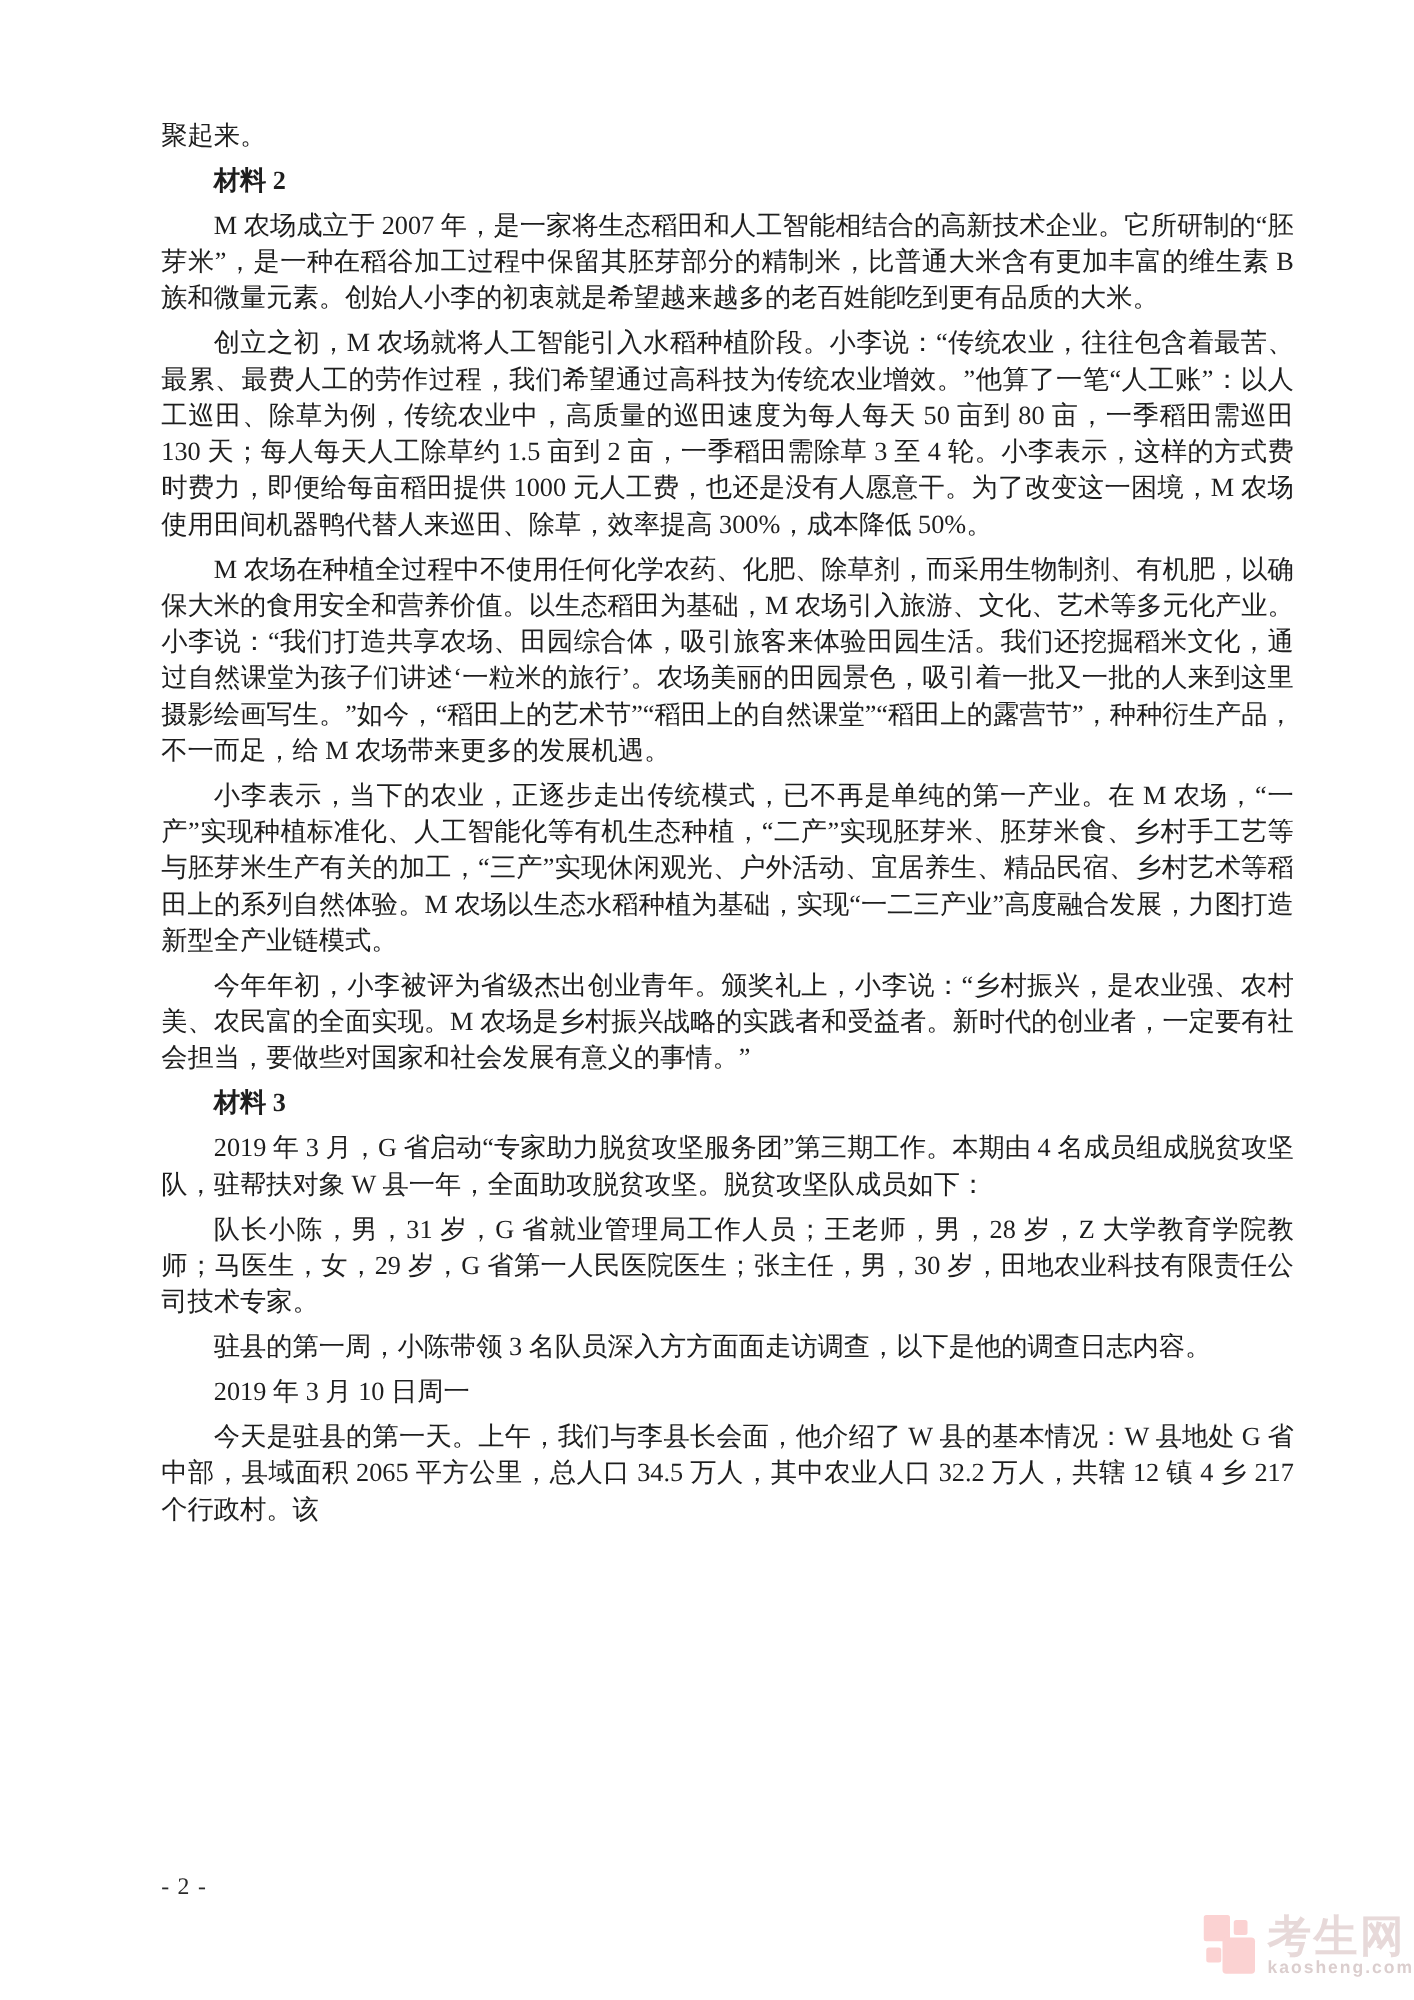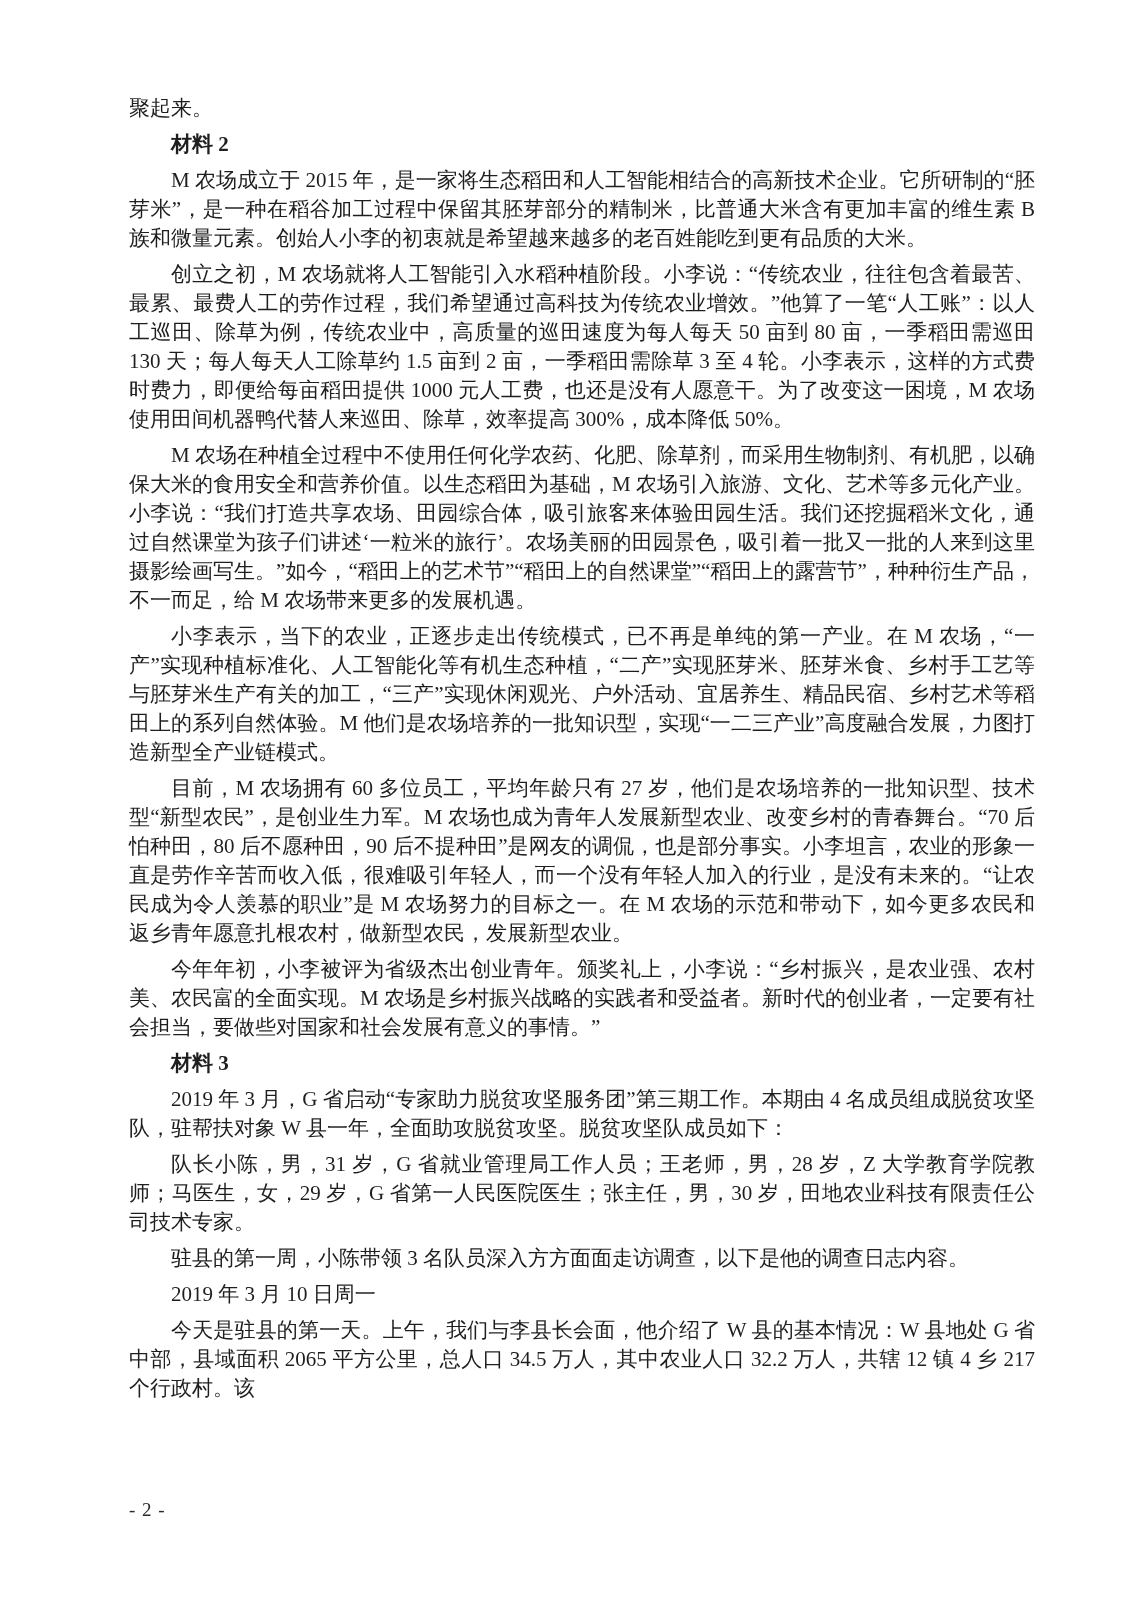--- a/index.html
+++ b/index.html
@@ -67,30 +67,41 @@
   }
 </style>
 </head>
 <body>
 
 <div class="page">
 
   <div class="content" id="doc-blocks">
       <p class="blk blk-continuation">聚起来。</p>
       <p class="blk blk-heading">材料 2</p>
-      <p class="blk blk-body">M 农场成立于 2015 年，是一家将生态稻田和人工智能相结合的高新技术企业。它所研制的“胚芽米”，是一种在稻谷加工过程中保留其胚芽部分的精制米，比普通大米含有更加丰富的维生素 B 族和微量元素。创始人小李的初衷就是希望越来越多的老百姓能吃到更有品质的大米。</p>
+      <p class="blk blk-body">M 农场成立于 2007 年，是一家将生态稻田和人工智能相结合的高新技术企业。它所研制的“胚芽米”，是一种在稻谷加工过程中保留其胚芽部分的精制米，比普通大米含有更加丰富的维生素 B 族和微量元素。创始人小李的初衷就是希望越来越多的老百姓能吃到更有品质的大米。</p>
       <p class="blk blk-body">创立之初，M 农场就将人工智能引入水稻种植阶段。小李说：“传统农业，往往包含着最苦、最累、最费人工的劳作过程，我们希望通过高科技为传统农业增效。”他算了一笔“人工账”：以人工巡田、除草为例，传统农业中，高质量的巡田速度为每人每天 50 亩到 80 亩，一季稻田需巡田 130 天；每人每天人工除草约 1.5 亩到 2 亩，一季稻田需除草 3 至 4 轮。小李表示，这样的方式费时费力，即便给每亩稻田提供 1000 元人工费，也还是没有人愿意干。为了改变这一困境，M 农场使用田间机器鸭代替人来巡田、除草，效率提高 300%，成本降低 50%。</p>
       <p class="blk blk-body">M 农场在种植全过程中不使用任何化学农药、化肥、除草剂，而采用生物制剂、有机肥，以确保大米的食用安全和营养价值。以生态稻田为基础，M 农场引入旅游、文化、艺术等多元化产业。小李说：“我们打造共享农场、田园综合体，吸引旅客来体验田园生活。我们还挖掘稻米文化，通过自然课堂为孩子们讲述‘一粒米的旅行’。农场美丽的田园景色，吸引着一批又一批的人来到这里摄影绘画写生。”如今，“稻田上的艺术节”“稻田上的自然课堂”“稻田上的露营节”，种种衍生产品，不一而足，给 M 农场带来更多的发展机遇。</p>
-      <p class="blk blk-body">小李表示，当下的农业，正逐步走出传统模式，已不再是单纯的第一产业。在 M 农场，“一产”实现种植标准化、人工智能化等有机生态种植，“二产”实现胚芽米、胚芽米食、乡村手工艺等与胚芽米生产有关的加工，“三产”实现休闲观光、户外活动、宜居养生、精品民宿、乡村艺术等稻田上的系列自然体验。M 他们是农场培养的一批知识型，实现“一二三产业”高度融合发展，力图打造新型全产业链模式。</p>
-      <p class="blk blk-body">目前，M 农场拥有 60 多位员工，平均年龄只有 27 岁，他们是农场培养的一批知识型、技术型“新型农民”，是创业生力军。M 农场也成为青年人发展新型农业、改变乡村的青春舞台。“70 后怕种田，80 后不愿种田，90 后不提种田”是网友的调侃，也是部分事实。小李坦言，农业的形象一直是劳作辛苦而收入低，很难吸引年轻人，而一个没有年轻人加入的行业，是没有未来的。“让农民成为令人羡慕的职业”是 M 农场努力的目标之一。在 M 农场的示范和带动下，如今更多农民和返乡青年愿意扎根农村，做新型农民，发展新型农业。</p>
+      <p class="blk blk-body">小李表示，当下的农业，正逐步走出传统模式，已不再是单纯的第一产业。在 M 农场，“一产”实现种植标准化、人工智能化等有机生态种植，“二产”实现胚芽米、胚芽米食、乡村手工艺等与胚芽米生产有关的加工，“三产”实现休闲观光、户外活动、宜居养生、精品民宿、乡村艺术等稻田上的系列自然体验。M 农场以生态水稻种植为基础，实现“一二三产业”高度融合发展，力图打造新型全产业链模式。</p>
       <p class="blk blk-body">今年年初，小李被评为省级杰出创业青年。颁奖礼上，小李说：“乡村振兴，是农业强、农村美、农民富的全面实现。M 农场是乡村振兴战略的实践者和受益者。新时代的创业者，一定要有社会担当，要做些对国家和社会发展有意义的事情。”</p>
       <p class="blk blk-heading">材料 3</p>
       <p class="blk blk-body">2019 年 3 月，G 省启动“专家助力脱贫攻坚服务团”第三期工作。本期由 4 名成员组成脱贫攻坚队，驻帮扶对象 W 县一年，全面助攻脱贫攻坚。脱贫攻坚队成员如下：</p>
       <p class="blk blk-body">队长小陈，男，31 岁，G 省就业管理局工作人员；王老师，男，28 岁，Z 大学教育学院教师；马医生，女，29 岁，G 省第一人民医院医生；张主任，男，30 岁，田地农业科技有限责任公司技术专家。</p>
       <p class="blk blk-body">驻县的第一周，小陈带领 3 名队员深入方方面面走访调查，以下是他的调查日志内容。</p>
       <p class="blk blk-date">2019 年 3 月 10 日周一</p>
       <p class="blk blk-body">今天是驻县的第一天。上午，我们与李县长会面，他介绍了 W 县的基本情况：W 县地处 G 省中部，县域面积 2065 平方公里，总人口 34.5 万人，其中农业人口 32.2 万人，共辖 12 镇 4 乡 217 个行政村。该</p>
     </div>
 
   <div class="page-number">- 2 -</div>
 
+  <div class="watermark">
+    <div class="wm-logo">
+      <span class="b b1" style="background: rgb(251, 210, 210);"></span>
+      <span class="b b2" style="background: rgb(251, 210, 210);"></span>
+      <span class="b b3" style="background: rgb(251, 210, 210);"></span>
+      <span class="b b4" style="background: rgb(251, 210, 210);"></span>
+    </div>
+    <div class="wm-text">
+      <div class="wm-brand" style="color: rgb(231, 217, 217);">考生网</div>
+      <div class="wm-url" style="color: rgb(219, 206, 206);">kaosheng.com</div>
+    </div>
+  </div>
 
 </div>
 
 </body></html>

